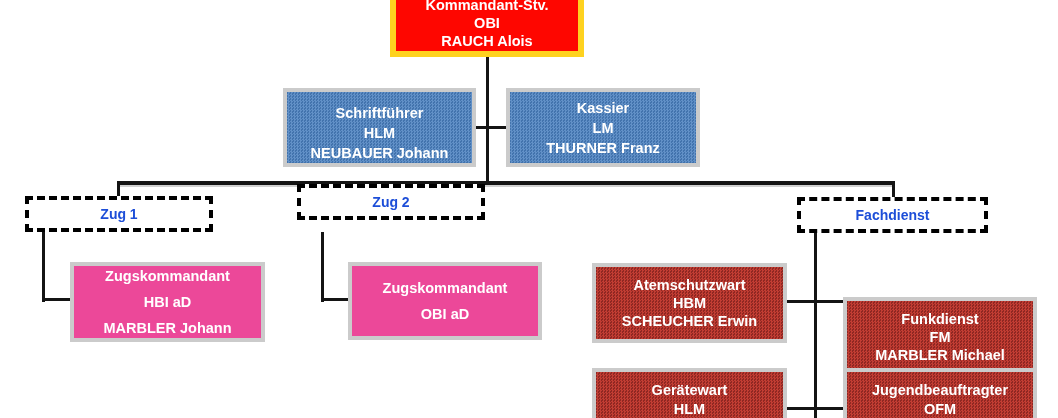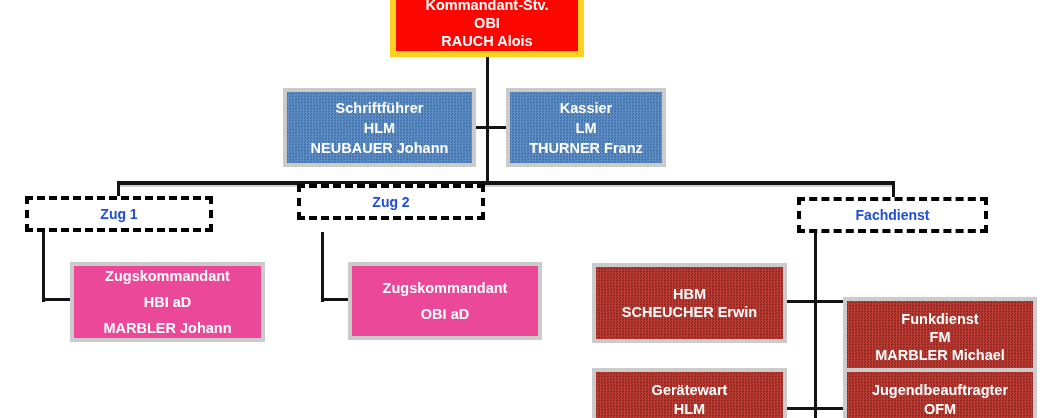--- a/index.html
+++ b/index.html
@@ -78,27 +78,27 @@
   <div class="cline" style="left:814px;top:233px;width:3px;height:185px;"></div>
   <div class="cline" style="left:787px;top:300px;width:56px;height:3px;"></div>
   <div class="cline" style="left:787px;top:407px;width:56px;height:3px;"></div>
 
   <div class="node red-top" style="left:390px;top:-12px;width:194px;height:69px;--lh:18px;">
     <span class="ln">Kommandant-Stv.</span>
     <span class="ln">OBI</span>
     <span class="ln">RAUCH Alois</span>
   </div>
 
-  <div class="node blue" style="left:283px;top:88px;width:193px;height:79px;--lh:20px;">
+  <div class="node blue" style="left:283px;top:88px;width:193px;height:79px;justify-content:flex-end;--lh:20px;">
     <span class="ln">Schriftführer</span>
     <span class="ln">HLM</span>
     <span class="ln">NEUBAUER Johann</span>
   </div>
 
-  <div class="node blue" style="left:506px;top:88px;width:160px;height:79px;--lh:20px;">
+  <div class="node blue" style="left:506px;top:88px;width:194px;height:79px;--lh:20px;">
     <span class="ln">Kassier</span>
     <span class="ln">LM</span>
     <span class="ln">THURNER Franz</span>
   </div>
 
   <div class="node dashed" style="left:25px;top:196px;width:188px;height:36px;">
     <span class="ln">Zug 1</span>
   </div>
 
   <div class="node dashed" style="left:297px;top:184px;width:188px;height:36px;">
@@ -114,20 +114,21 @@
     <span class="ln">HBI aD</span>
     <span class="ln">MARBLER Johann</span>
   </div>
 
   <div class="node red" style="left:348px;top:262px;width:194px;height:78px;--lh:26px;">
     <span class="ln">Zugskommandant</span>
     <span class="ln">OBI aD</span>
   </div>
 
   <div class="node darkred" style="left:592px;top:263px;width:195px;height:80px;--lh:18px;">
+    <span class="ln">Atemschutzwart</span>
     <span class="ln">HBM</span>
     <span class="ln">SCHEUCHER Erwin</span>
   </div>
 
   <div class="node darkred" style="left:843px;top:263px;width:194px;height:80px;margin-top:34px;--lh:18px;">
     <span class="ln">Funkdienst</span>
     <span class="ln">FM</span>
     <span class="ln">MARBLER Michael</span>
   </div>
 

